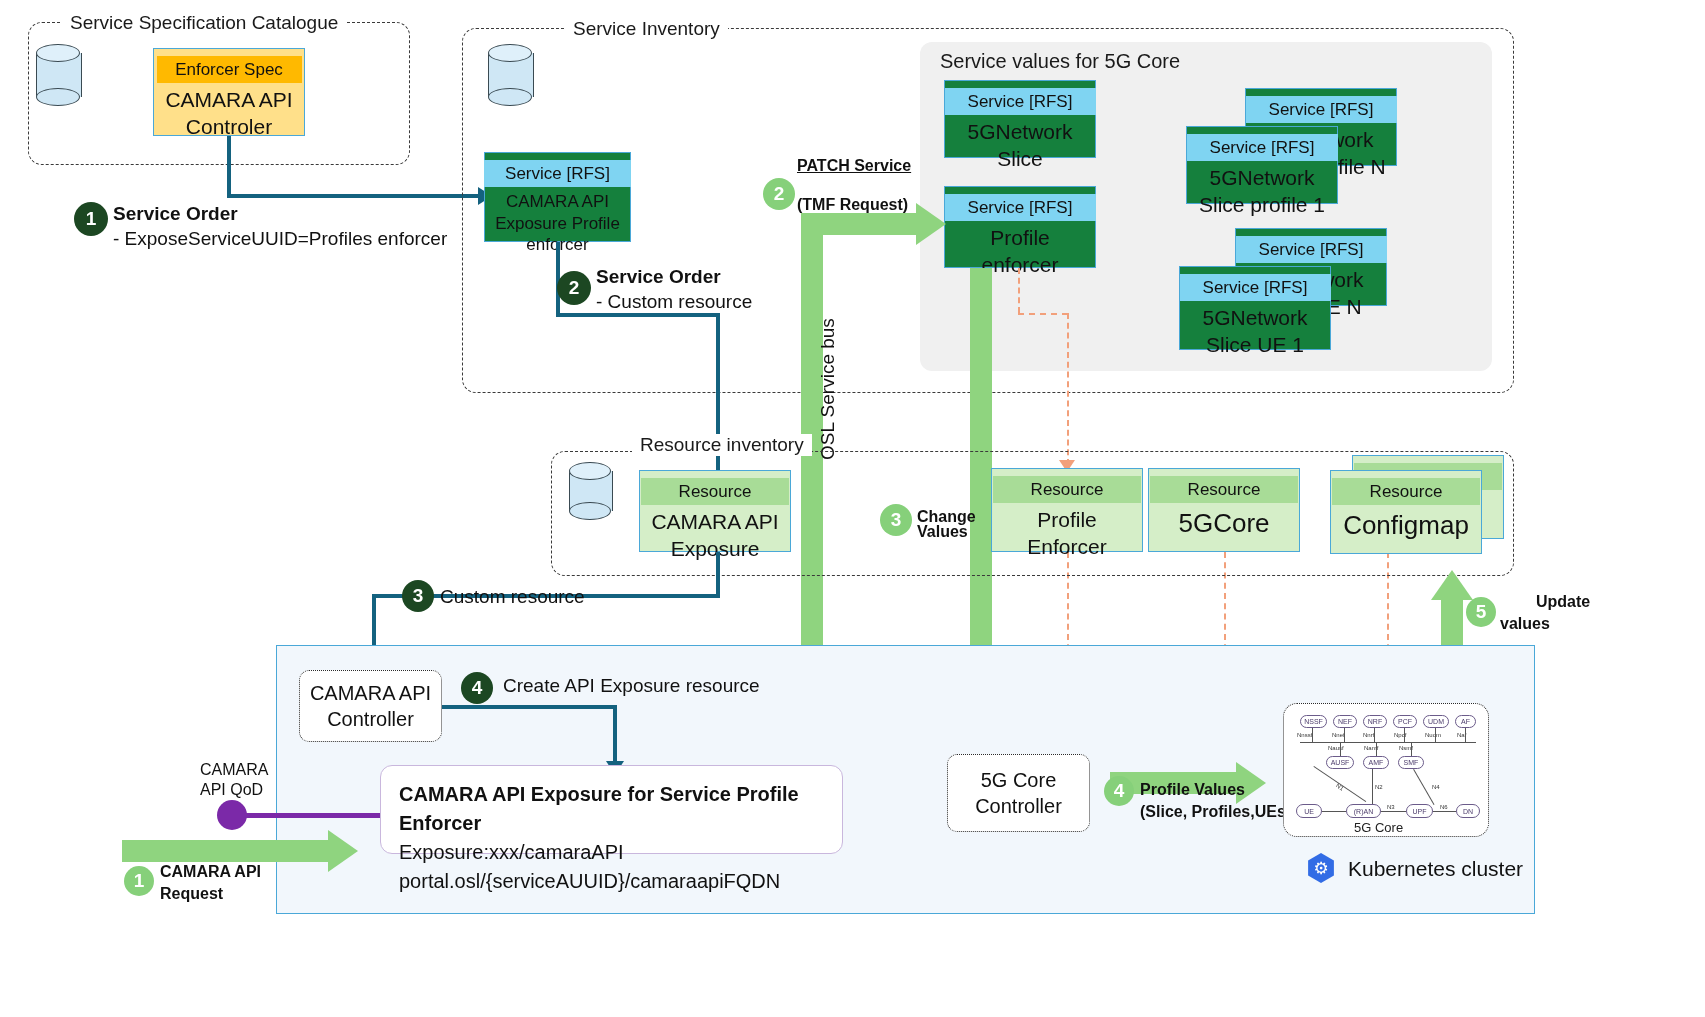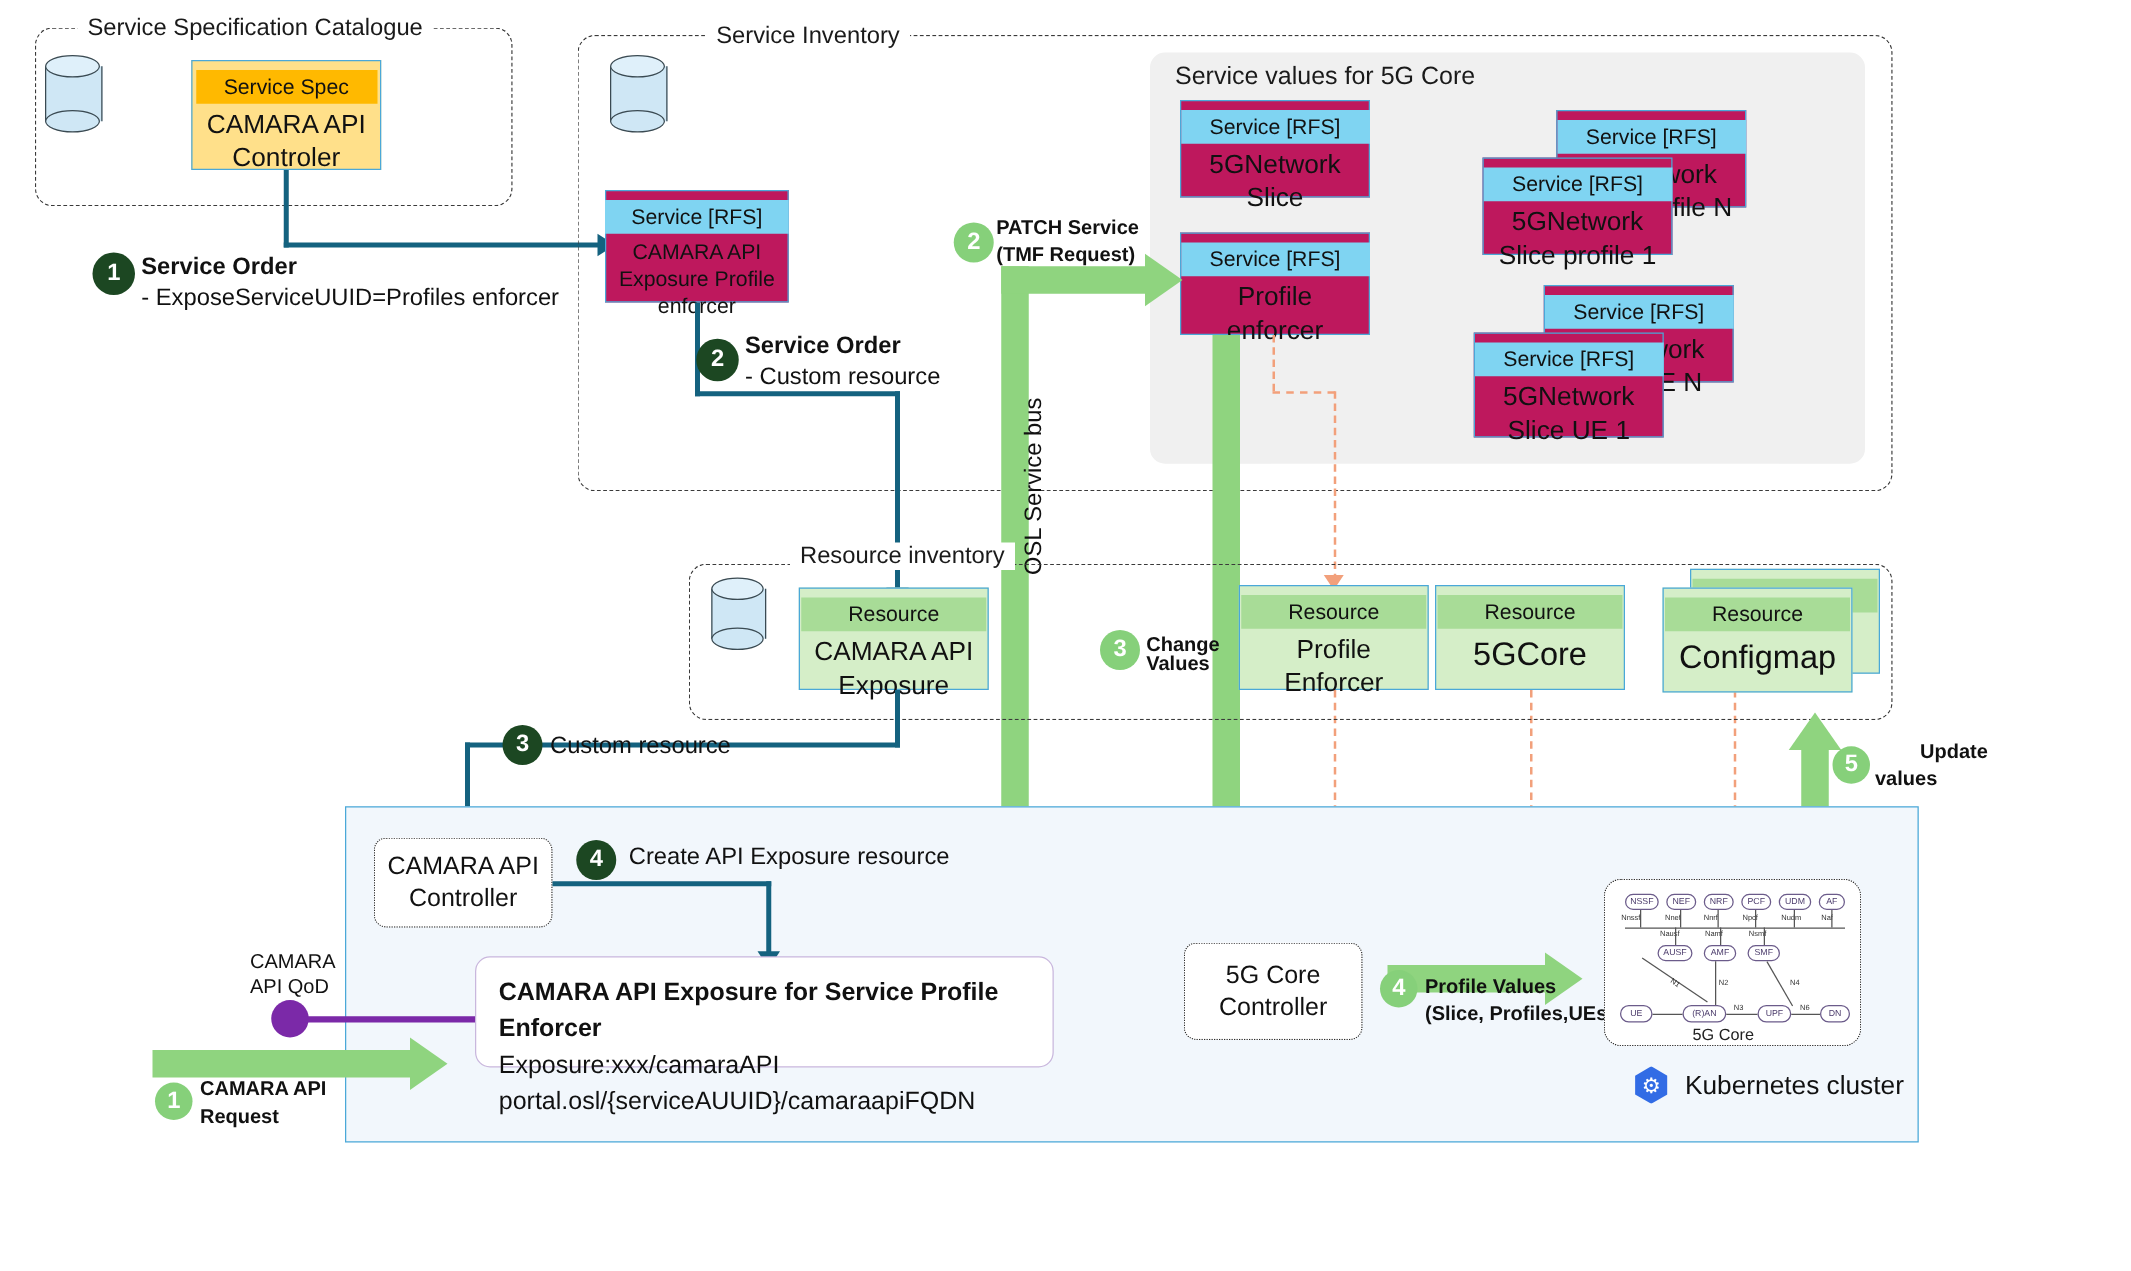--- a/index.html
+++ b/index.html
@@ -62,21 +62,21 @@
     font-size:21px;
     line-height:1.25;
     padding:4px 6px 6px 6px;
     white-space:pre-line;
   }
 
   
   .card.spec{background:#ffe08a;}
   .card.spec .hdr{background:#ffb900;width:78%;}
   
-  .card.rfs{background:#be185d;}
+  .card.rfs{background:#15803d;}
   .card.rfs .hdr{background:#7fd4f2;width:82%;}
   
   .card.res{background:#d5eec8;}
   .card.res .hdr{background:#a8dc97;width:80%;}
 
   
   .ctrl{
     position:absolute;
     border:1.4px dotted #2b2b2b;
     border-radius:10px;
@@ -175,21 +175,21 @@
 <div class="abs dash-box" style="left:28px;top:22px;width:382px;height:143px;"></div>
 <div class="dash-title" style="left:62px;top:12px;">Service Specification Catalogue</div>
 
 <div class="cyl" style="left:36px;top:44px;width:44px;height:62px;">
   <div class="body"></div>
     <div class="bot"></div>
     <div class="top"></div>
 </div>
 
 <div class="card spec" style="left:153px;top:48px;width:152px;height:88px;">
-  <div class="hdr">Service Spec</div>
+  <div class="hdr">Enforcer Spec</div>
   <div class="bdy">CAMARA API
 Controler</div>
 </div>
 
 <div class="ln v" style="left:227px;top:136px;height:62px;"></div>
 <div class="ln h" style="left:227px;top:194px;width:253px;"></div>
 <div class="arrowhead ah-right" style="left:478px;top:187px;"></div>
 
 <div class="badge dark" style="left:74px;top:202px;width:34px;height:34px;">
   <span>1</span>
@@ -261,21 +261,21 @@
 Slice UE 1</div>
 </div>
 
 <div class="gln" style="left:801px;top:213px;width:22px;height:640px;"></div>
 <div class="gln" style="left:801px;top:213px;width:119px;height:22px;"></div>
 <div class="gah gah-right" style="left:916px;top:203px;"></div>
 
 <div class="badge green" style="left:763px;top:178px;width:32px;height:32px;">
   <span>2</span>
 </div>
-<div class="lbl bold small" style="left:797px;top:173px;">PATCH Service</div>
+<div class="lbl bold small" style="left:797px;top:156px;text-decoration:underline;">PATCH Service</div>
 <div class="lbl bold small" style="left:797px;top:195px;">(TMF Request)</div>
 
 <div class="lbl" style="left:816px;top:460px;transform:rotate(-90deg);transform-origin:left top;width:180px;">OSL Service bus</div>
 
 <div class="gln" style="left:970px;top:268px;width:22px;height:458px;"></div>
 <div class="gah gah-down" style="left:960px;top:722px;"></div>
 
 <div class="oln-v" style="left:1018px;top:268px;height:45px;"></div>
 <div class="oln-h" style="left:1018px;top:313px;width:50px;"></div>
 <div class="oln-v" style="left:1067px;top:313px;height:152px;"></div>

